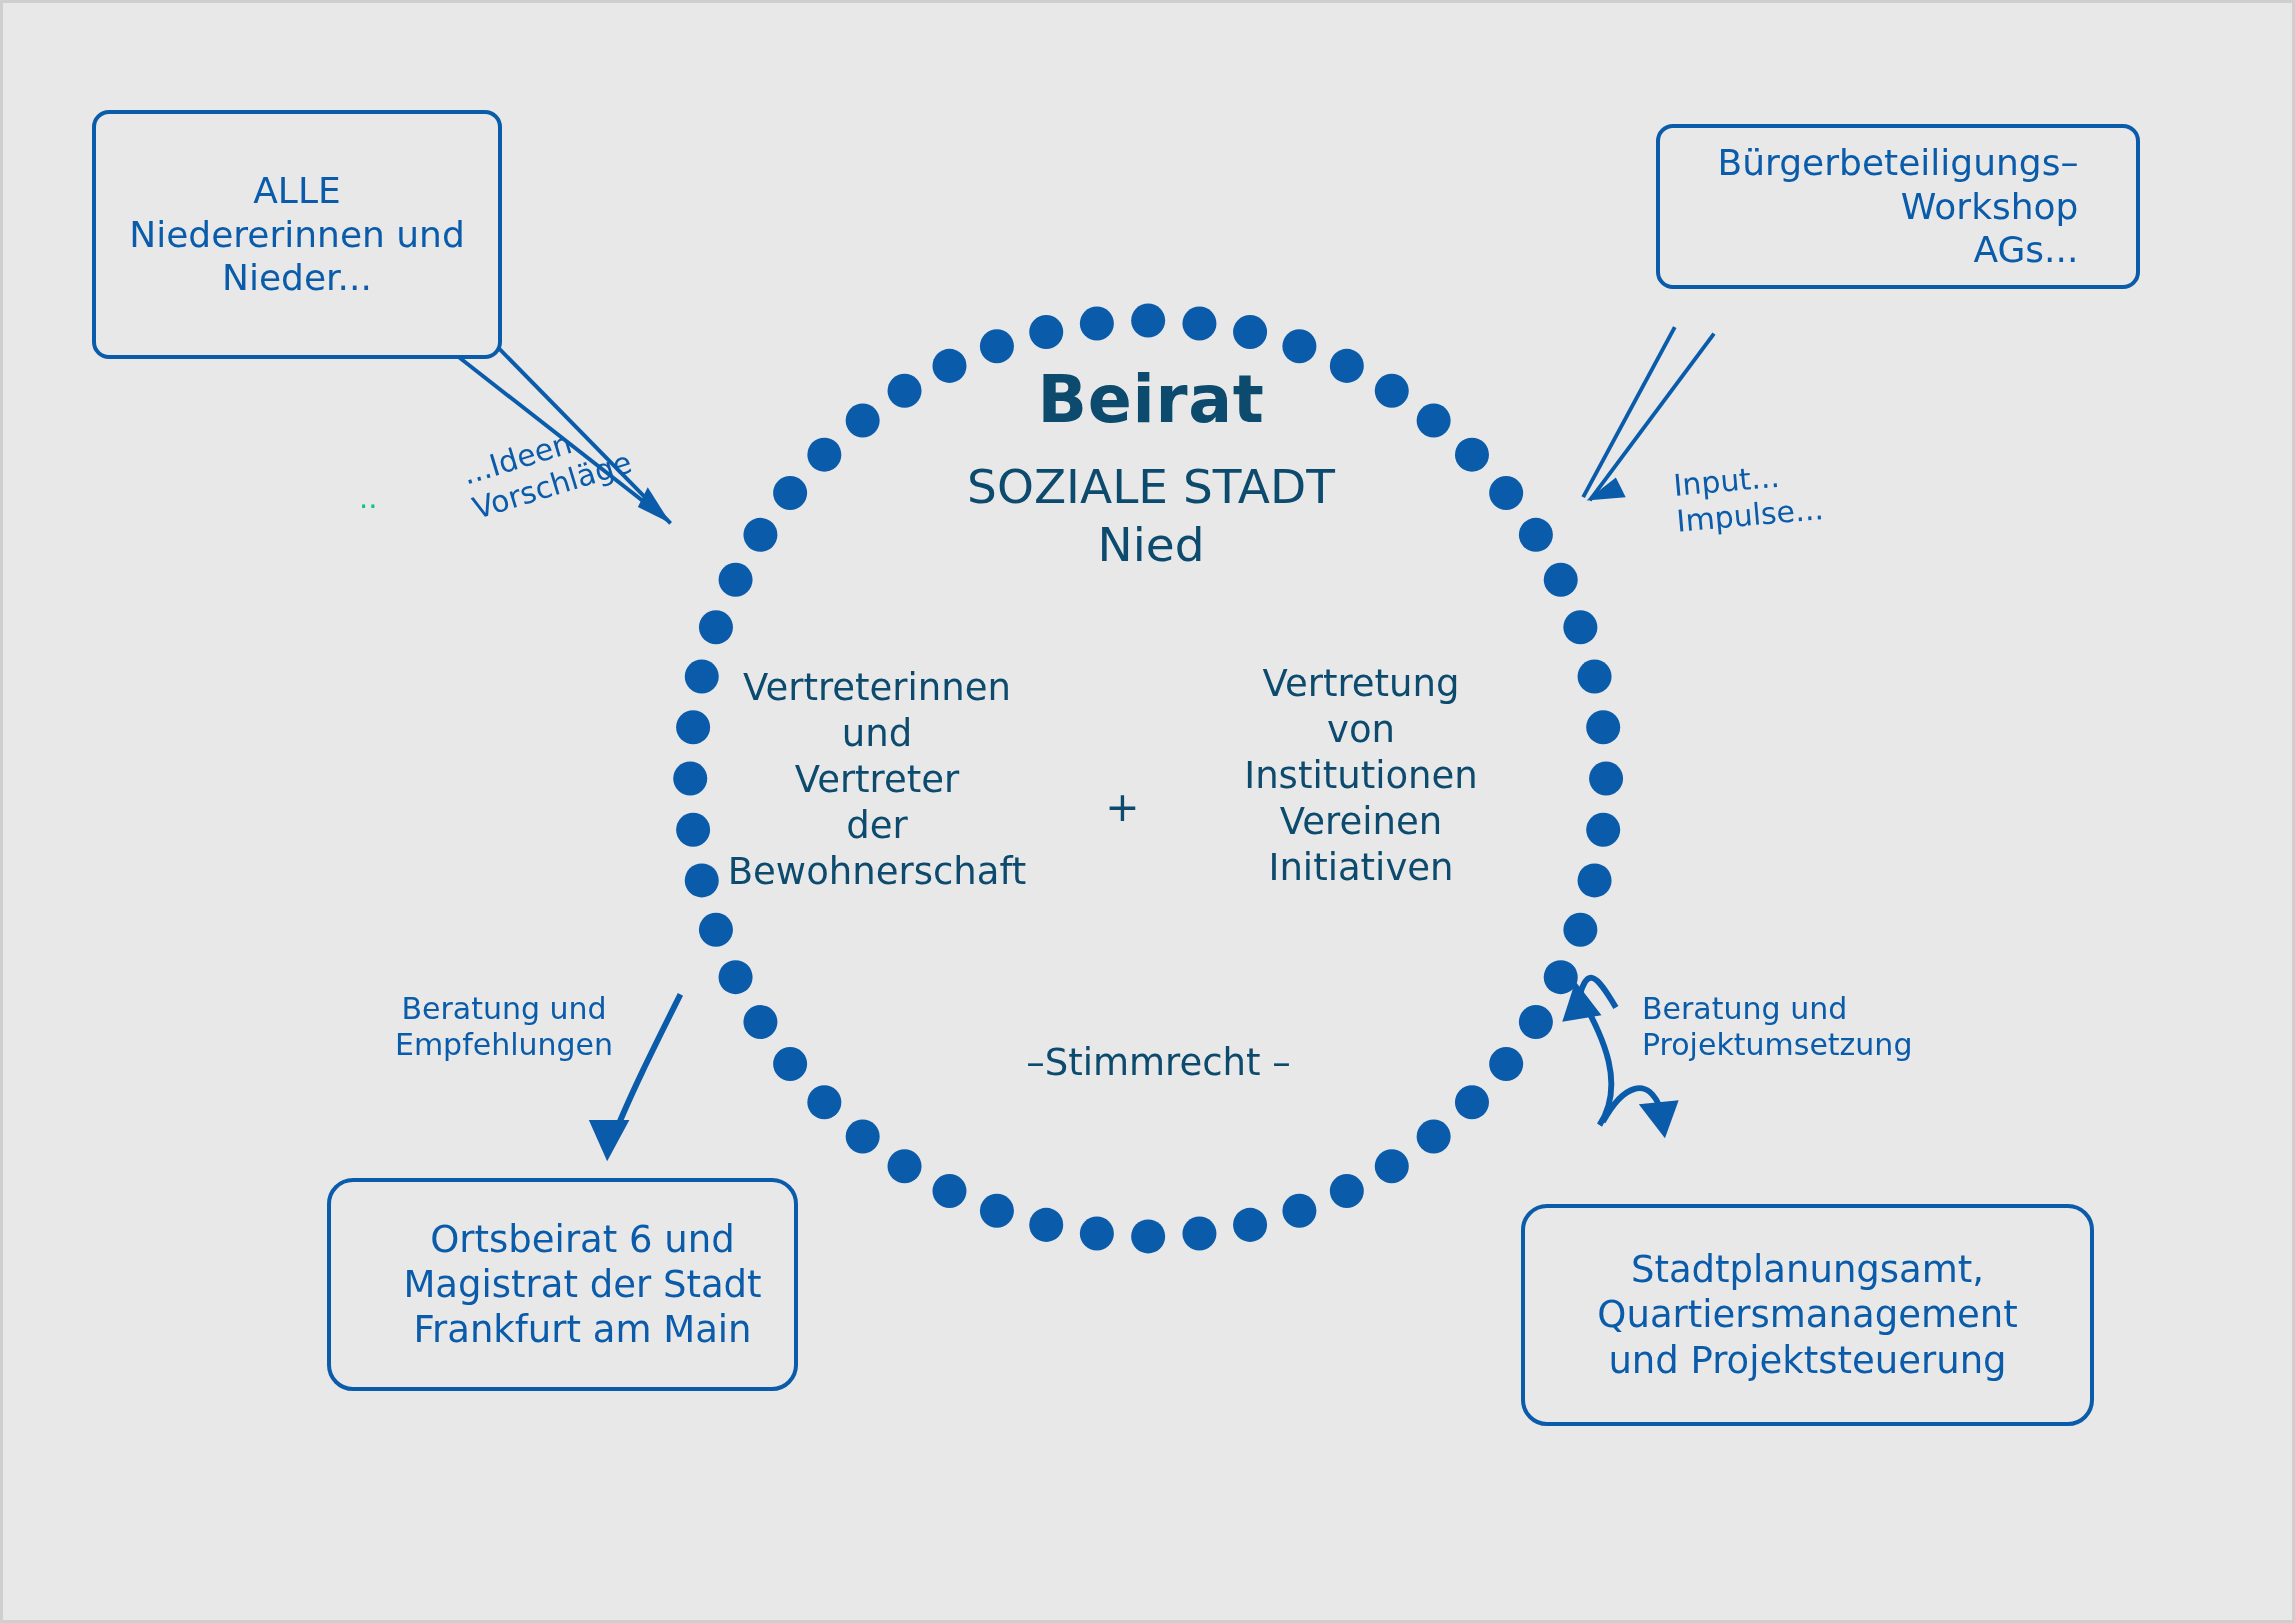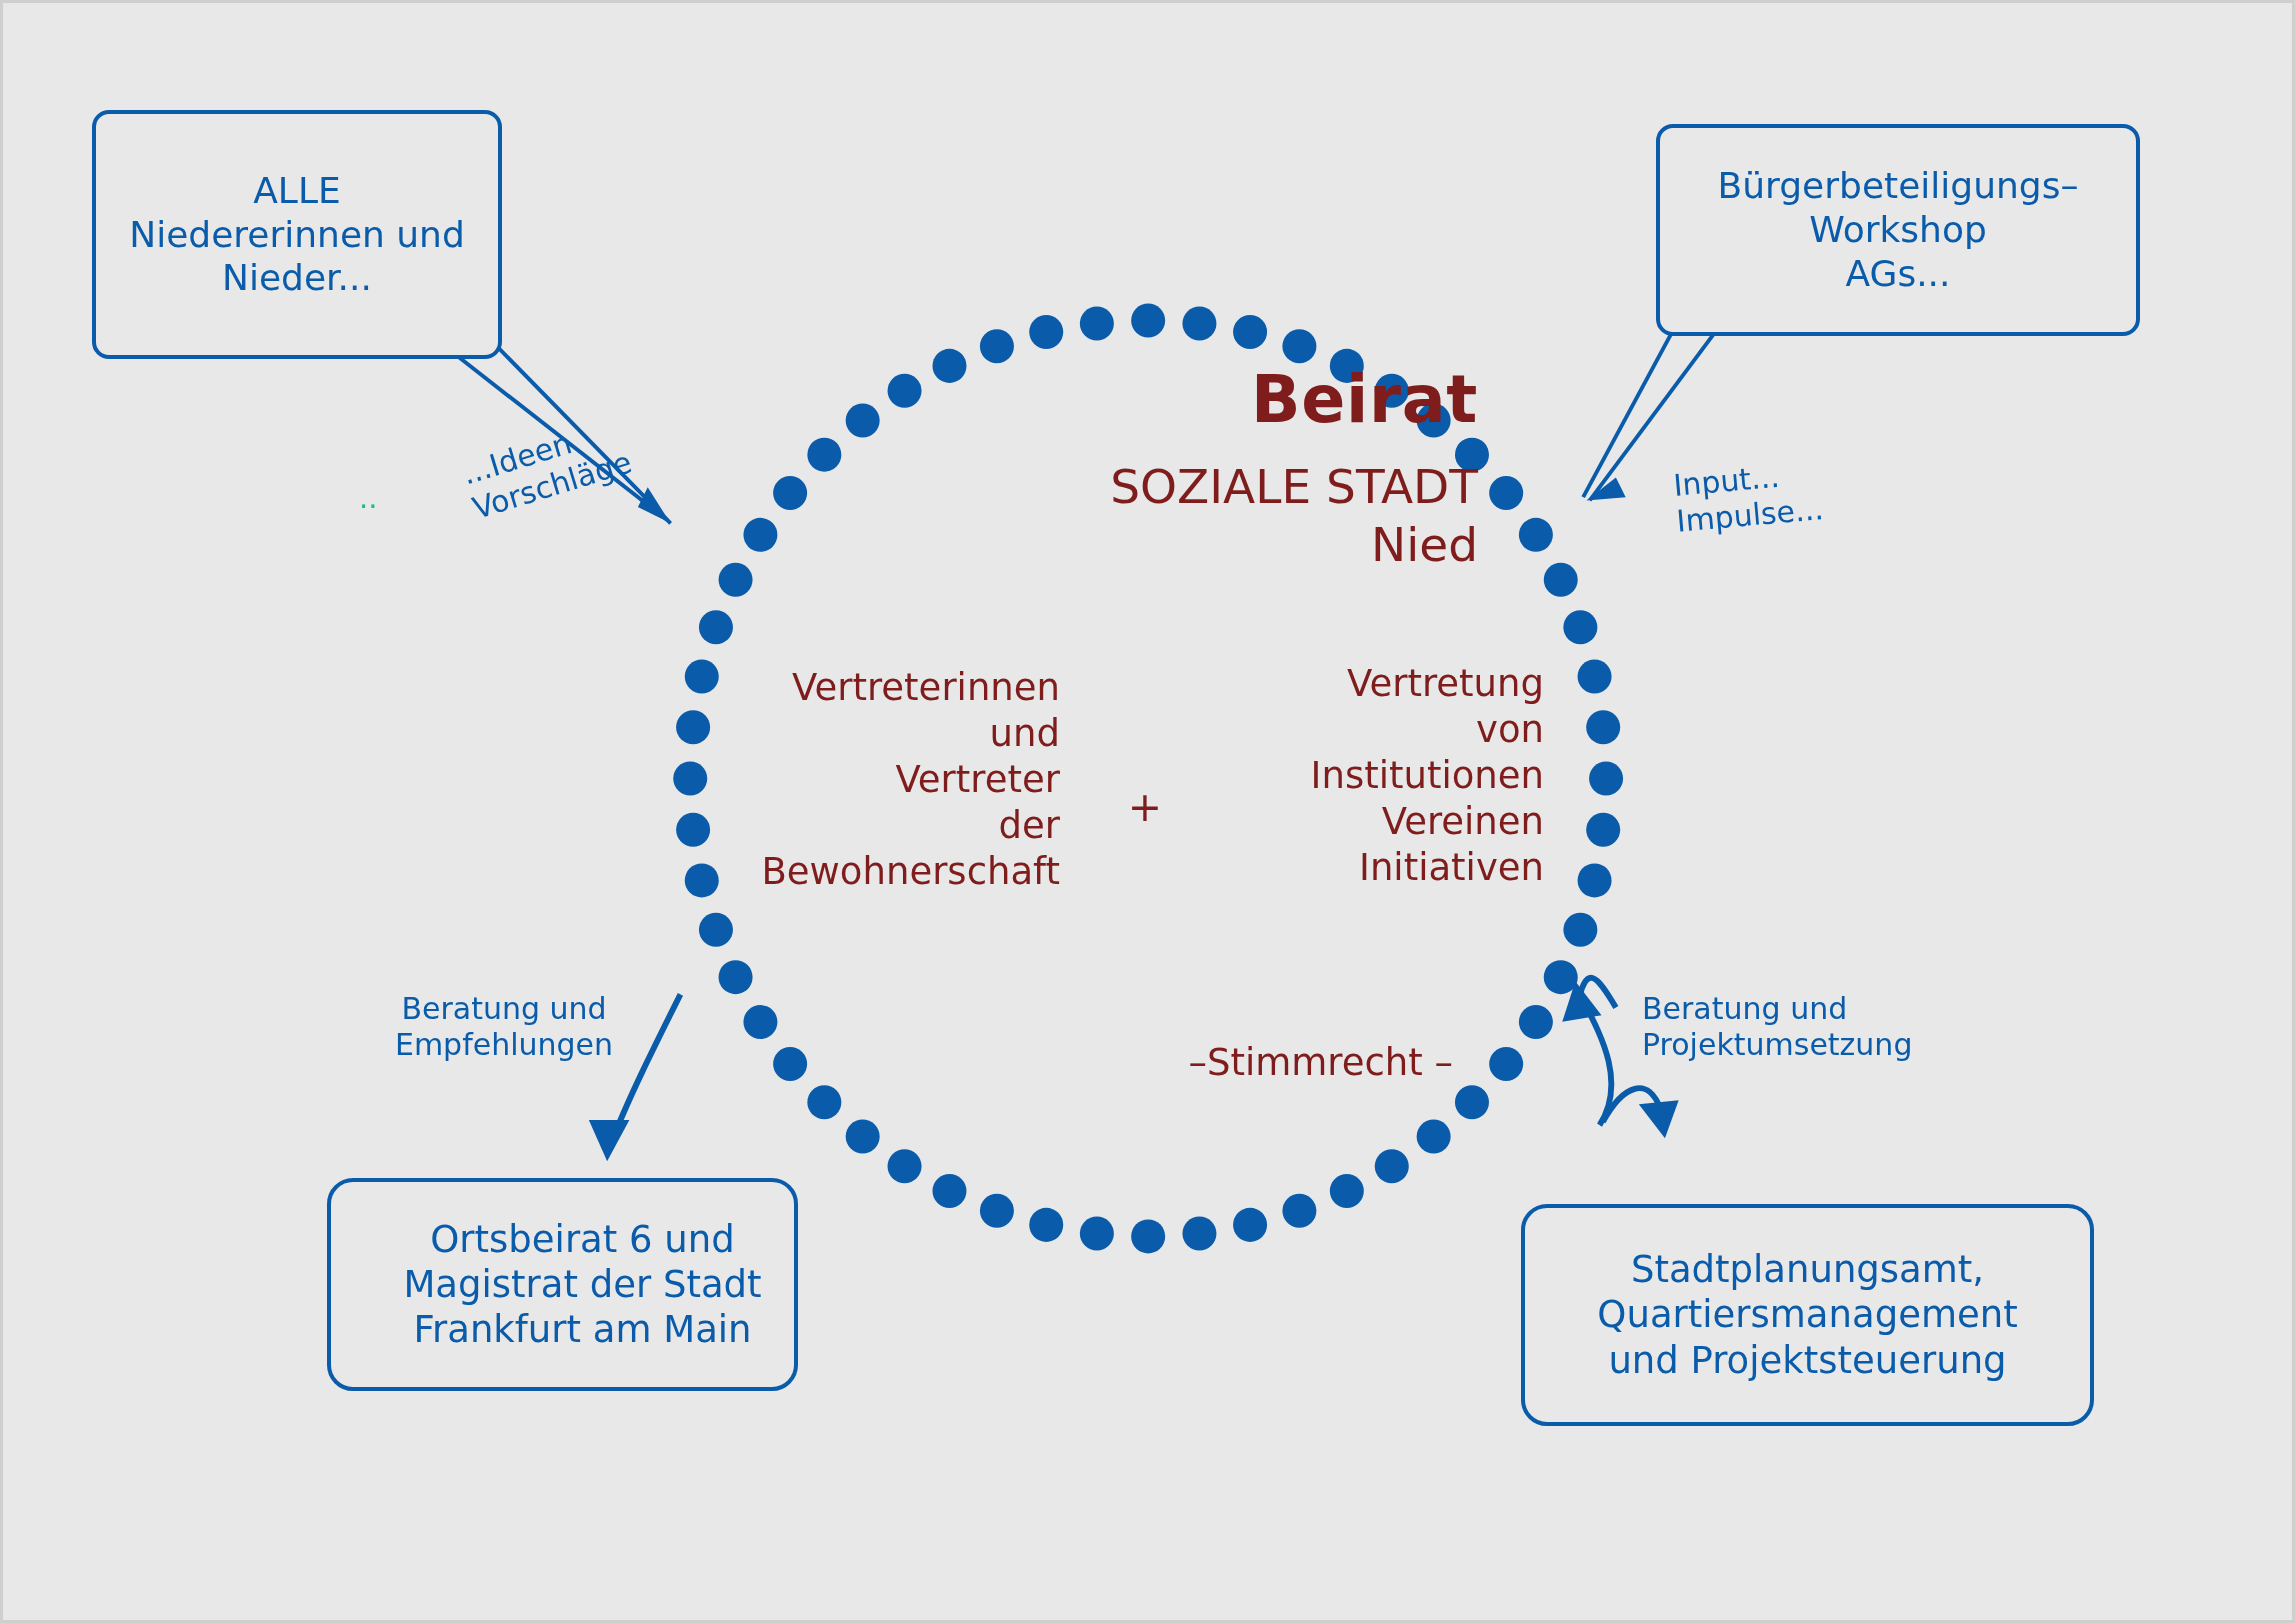--- a/index.html
+++ b/index.html
@@ -60,40 +60,41 @@
     padding: 0 11.8px;
   }
 
   #box-alle {
     left: 92px; top: 110px;
     width: 410px; height: 249px;
     font-size: 36px;
   }
   #box-buerger {
     left: 1656px; top: 124px;
-    width: 484px; height: 212px;
+    width: 484px; height: 165px;
     font-size: 36px;
+    text-align: right;
   }
   #box-ortsbeirat {
     left: 327px; top: 1178px;
     width: 471px; height: 213px;
     font-size: 37px;
     padding-left: 40px;
   }
   #box-stadtplanung {
     left: 1521px; top: 1204px;
     width: 573px; height: 222px;
     font-size: 37px;
   }
 
   
   .center-text {
     position: absolute;
-    color: #7f1d1d;
-    text-align: right;
+    color: #0c4a6e;
+    text-align: center;
     line-height: 1.24;
   }
   #title-beirat {
     left: 824px; top: 360px;
     width: 654px;
     font-size: 65px;
     font-weight: bold;
     letter-spacing: 0.7px;
   }
   #title-soziale {

